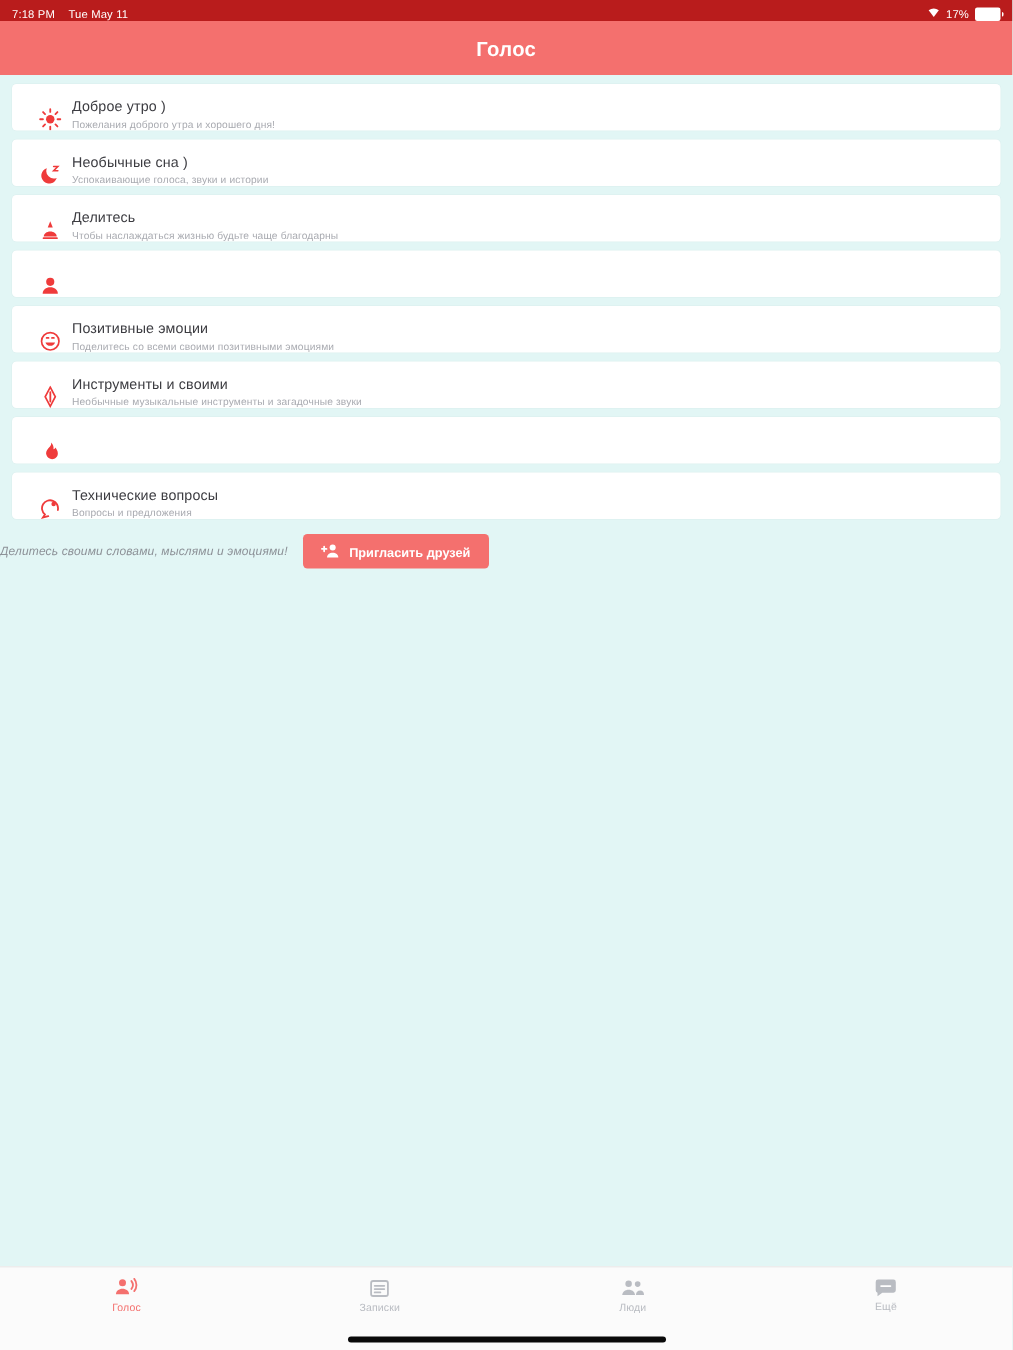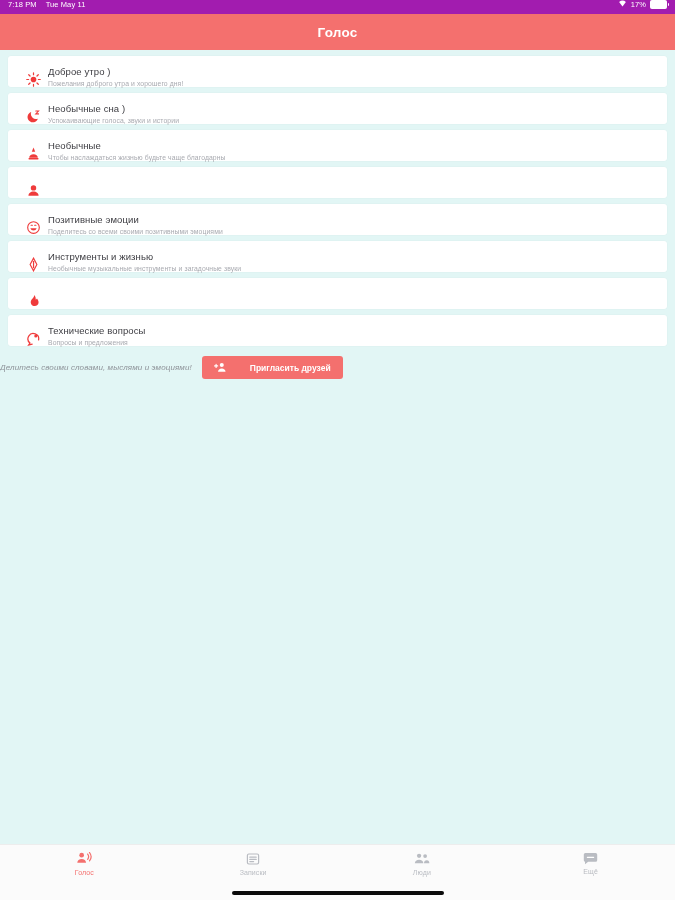--- a/index.html
+++ b/index.html
@@ -11,23 +11,23 @@
     height: 900px;
     background: #e2f6f5;
     font-family: "Liberation Sans", sans-serif;
     overflow: hidden;
     position: relative;
   }
 
   
   .status-bar {
     height: 14px;
-    background: #a21caf;
-    display: flex;
-    align-items: flex-start;
+    background: #b91c1c;
+    display: flex;
+    align-items: flex-end;
     justify-content: space-between;
     padding: 0 8px;
     color: #ffffff;
     font-size: 7.5px;
     letter-spacing: .1px;
   }
   .status-left { display: flex; align-items: center; gap: 9px; }
   .status-right { display: flex; align-items: center; gap: 4px; }
   .wifi-glyph { font-size: 8px; line-height: 1; }
   .battery {
@@ -112,21 +112,21 @@
   }
   .invite-button {
     background: #f4706e;
     color: #ffffff;
     border: none;
     border-radius: 3px;
     height: 23px;
     padding: 0 12px;
     display: inline-flex;
     align-items: center;
-    gap: 23px;
+    gap: 6px;
     font-family: "Liberation Sans", sans-serif;
     font-size: 8.5px;
     font-weight: 700;
     cursor: pointer;
   }
   .invite-button svg { display: block; }
 
   
   .bottom-nav {
     position: absolute;
@@ -219,21 +219,21 @@
 
   <div class="list-item">
     <div class="list-item-icon">
       <svg width="15" height="15" viewBox="0 0 16 16">
         <path d="M8 1.6 6.2 6.1h3.6Z" fill="#ef3b3b"></path>
         <path d="M3.4 12.4c0-2.1 2-3.6 4.6-3.6s4.6 1.5 4.6 3.6Z" fill="#ef3b3b"></path>
         <rect x="2.6" y="12.9" width="10.8" height="1.4" rx=".7" fill="#ef3b3b"></rect>
       </svg>
     </div>
     <div class="list-item-text">
-      <div class="list-item-title">Необычные</div>
+      <div class="list-item-title">Делитесь</div>
       <div class="list-item-sub">Чтобы наслаждаться жизнью будьте чаще благодарны</div>
     </div>
   </div>
 
   <div class="list-item">
     <div class="list-item-icon">
       <svg width="15" height="15" viewBox="0 0 16 16">
         <circle cx="8" cy="5.2" r="2.9" fill="#ef3b3b"></circle>
         <path d="M2.6 13.6c0-2.7 2.4-4.5 5.4-4.5s5.4 1.8 5.4 4.5Z" fill="#ef3b3b"></path>
       </svg>
@@ -255,21 +255,21 @@
   </div>
 
   <div class="list-item">
     <div class="list-item-icon">
       <svg width="15" height="15" viewBox="0 0 16 16">
         <path d="M8 1.2 11.6 8 8 14.8 4.4 8Z" fill="none" stroke="#ef3b3b" stroke-width="1.2"></path>
         <rect x="7.4" y="4" width="1.3" height="8" rx=".6" fill="#ef3b3b"></rect>
       </svg>
     </div>
     <div class="list-item-text">
-      <div class="list-item-title">Инструменты и жизнью</div>
+      <div class="list-item-title">Инструменты и своими</div>
       <div class="list-item-sub">Необычные музыкальные инструменты и загадочные звуки</div>
     </div>
   </div>
 
   <div class="list-item">
     <div class="list-item-icon">
       <svg width="15" height="15" viewBox="0 0 16 16">
         <path d="M8.6 1c.4 2.2-1.1 3-2.1 4.3-1.3 1.6-1.8 3-1.2 4.7.6 1.8 2.2 2.9 4 2.9 2.3 0 4-1.6 4.1-3.8.1-2-1-3.2-1.7-4.4-.3 .7-.8 1.1-1.4 1.2.3-1.8-.3-3.6-1.7-4.9Z" fill="#ef3b3b"></path>
       </svg>
     </div>

